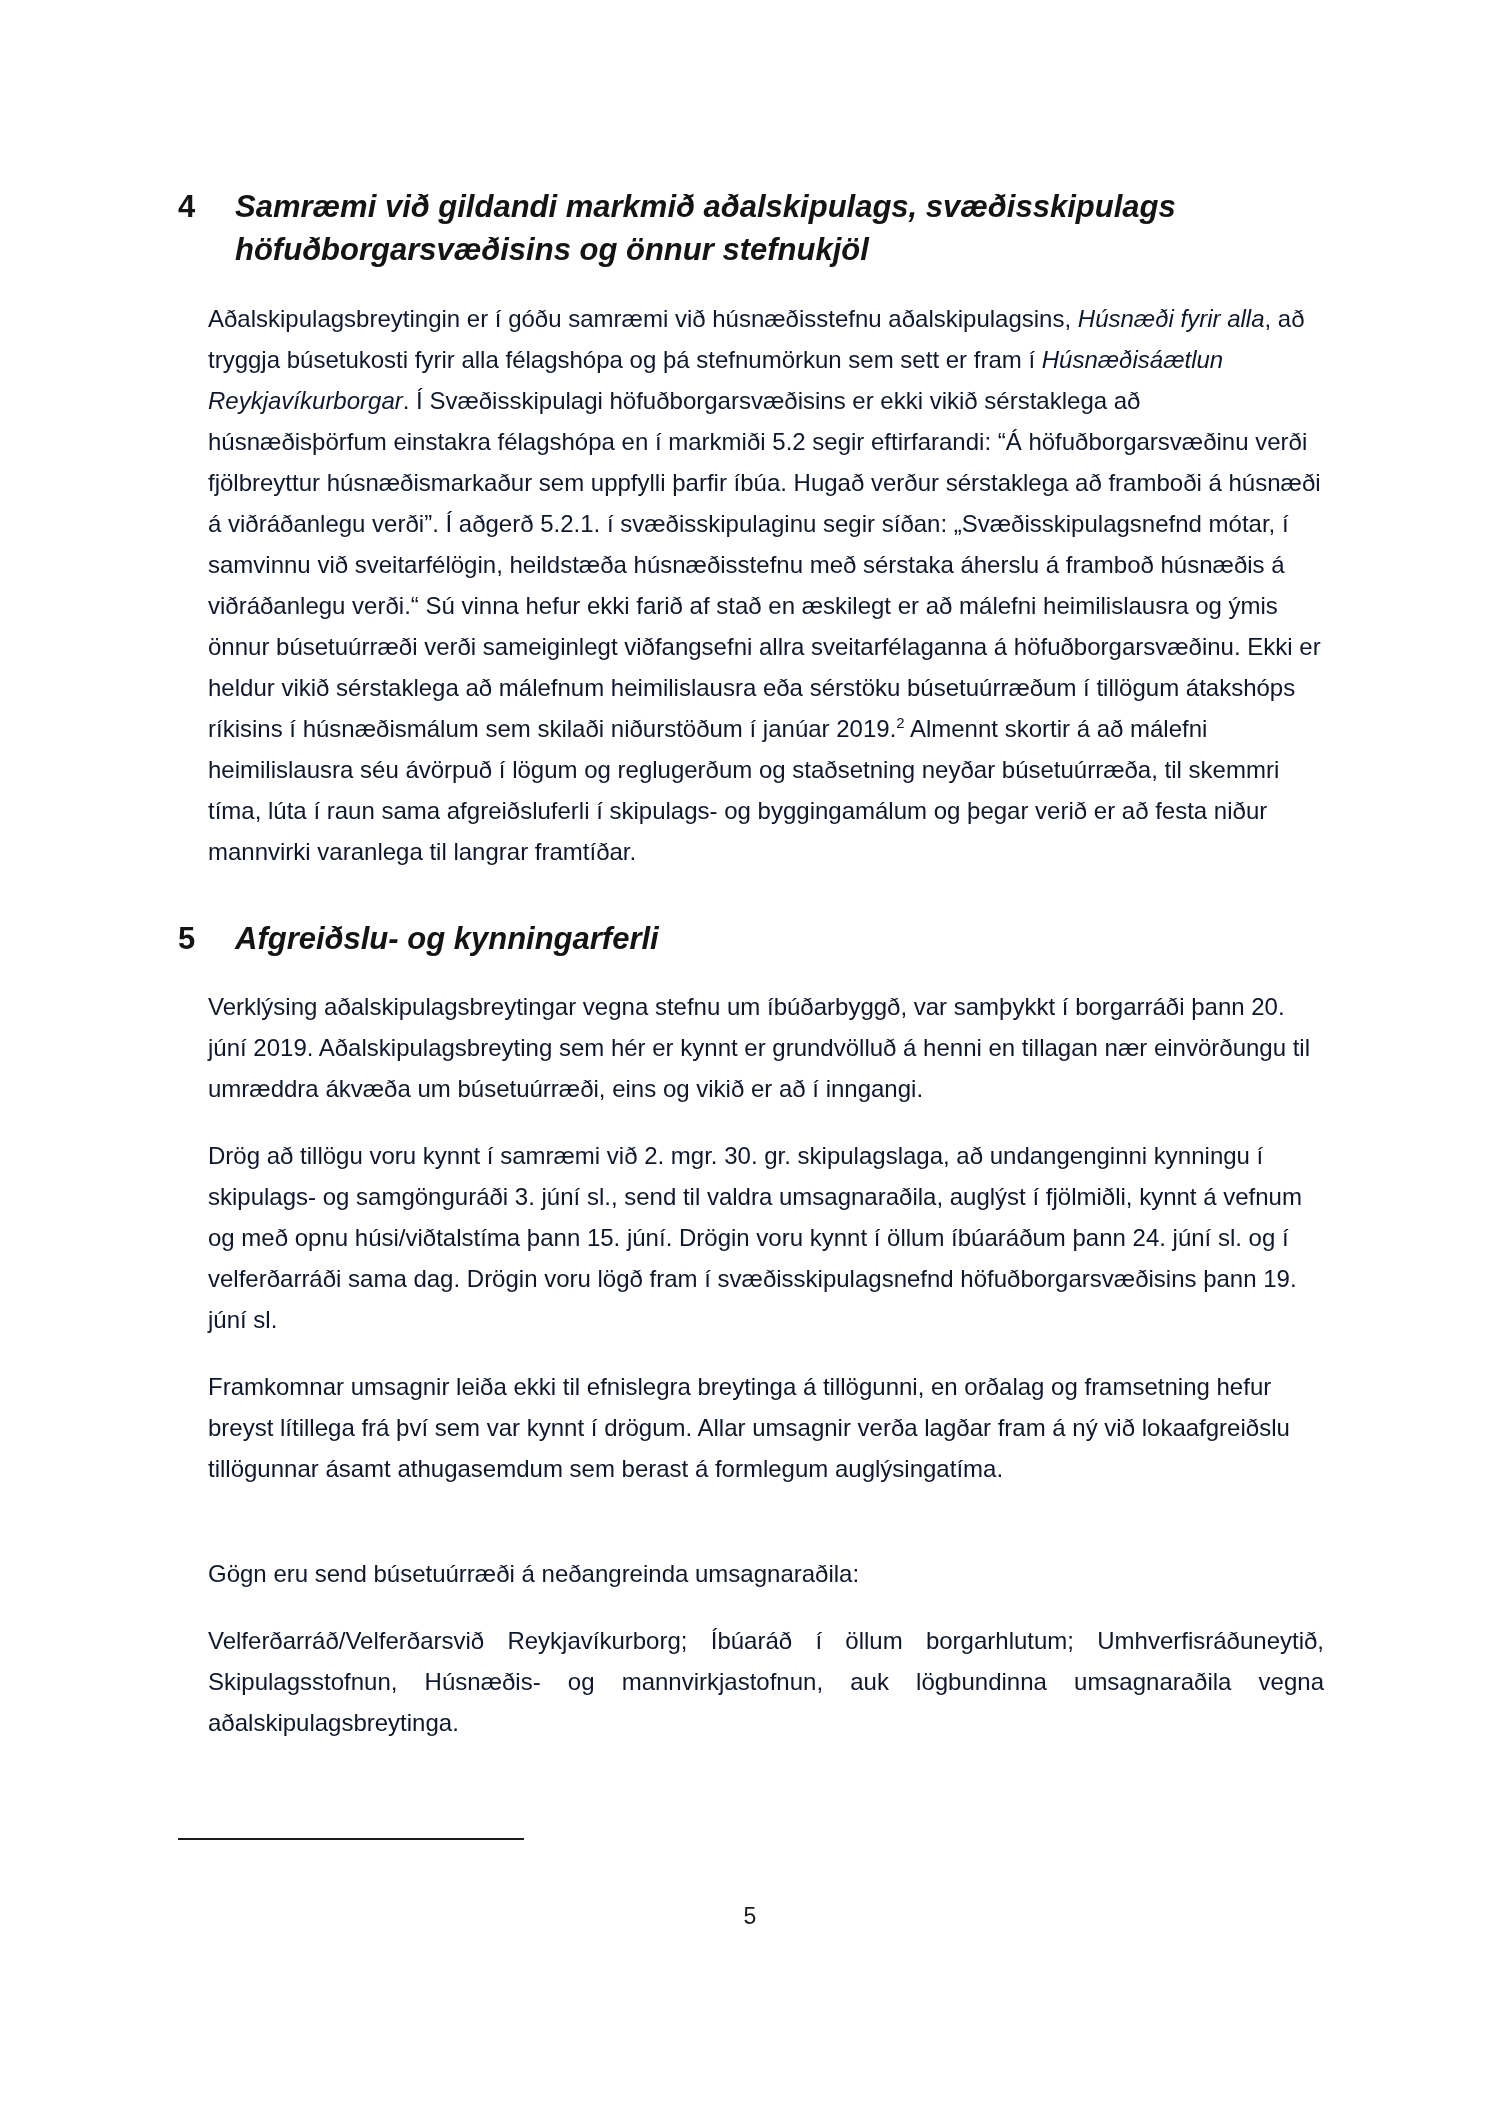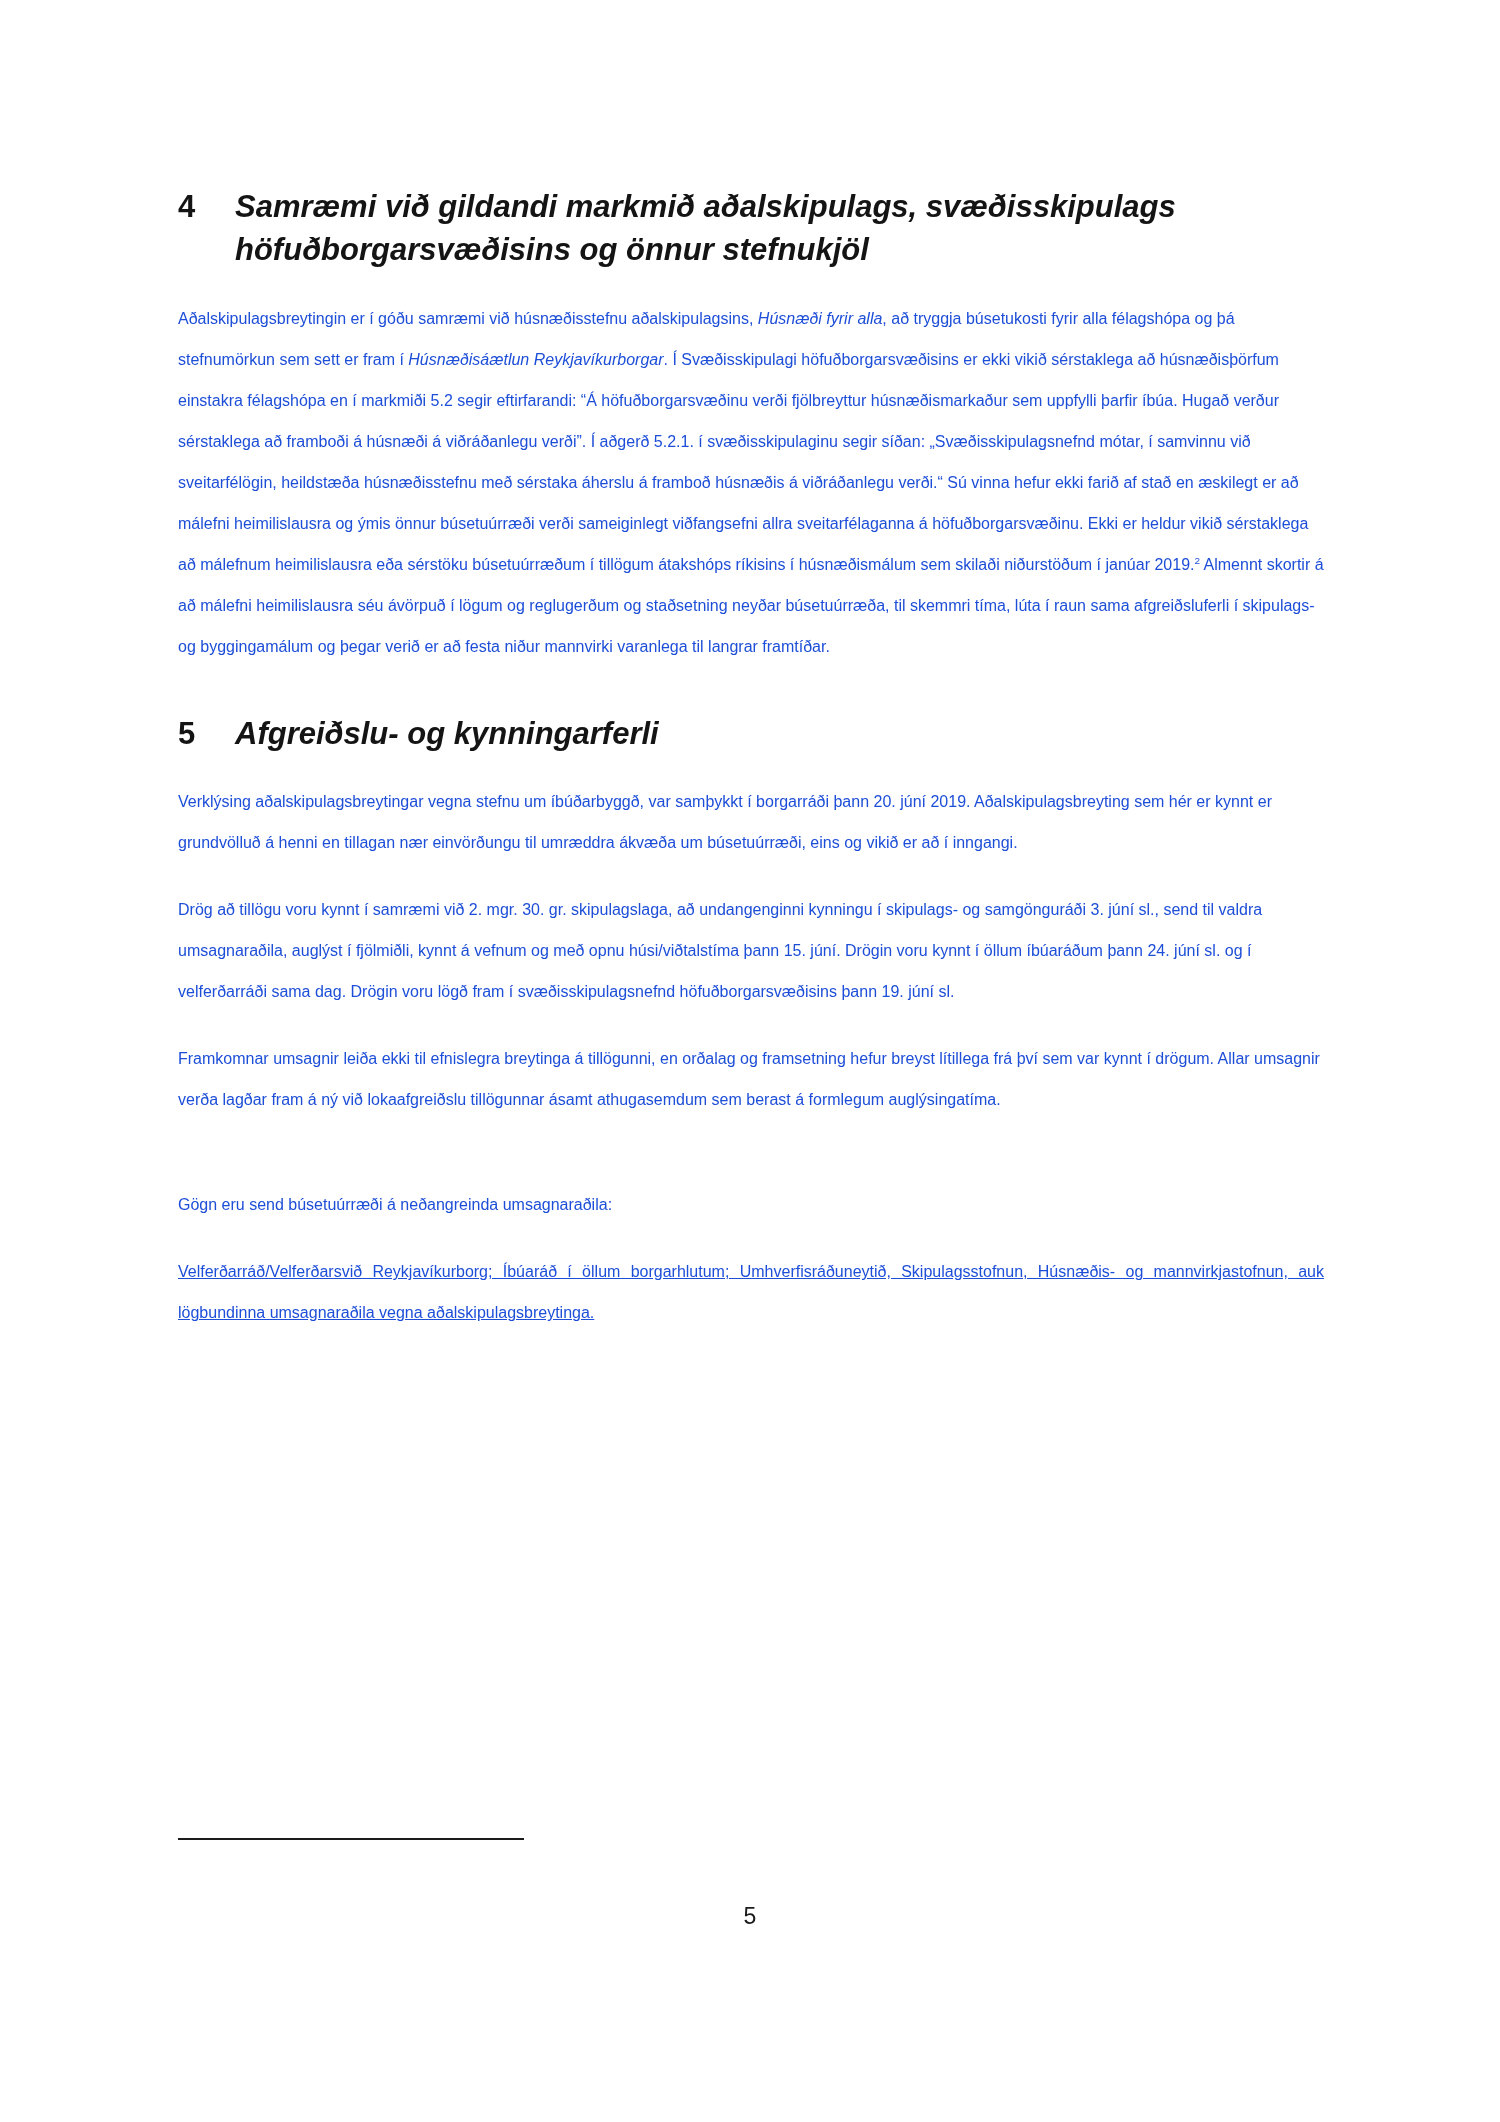--- a/index.html
+++ b/index.html
@@ -24,26 +24,27 @@
     font-weight: bold;
     font-size: 31px;
     line-height: 1.38;
     color: #141414;
     margin-bottom: 26px;
   }
   .section-heading.mt { margin-top: 46px; }
   .h-num { flex: 0 0 57px; }
   .h-title { flex: 1; font-style: italic; }
   .para {
-    font-size: 16px;
+    font-size: 24px;
     line-height: 41px;
     margin-bottom: 26px;
-    color: #1d4ed8;
+    color: #0f172a;
+    margin-left: 30px;
   }
-  .para.justify { text-align: justify; text-decoration: underline; }
+  .para.justify { text-align: justify; }
   .para.gap-before { margin-top: 64px; }
   .italic { font-style: italic; }
   sup.fnref {
     font-size: 0.62em;
     vertical-align: super;
     line-height: 0;
   }
   .footnote-area {
     position: absolute;
     left: 178px;

